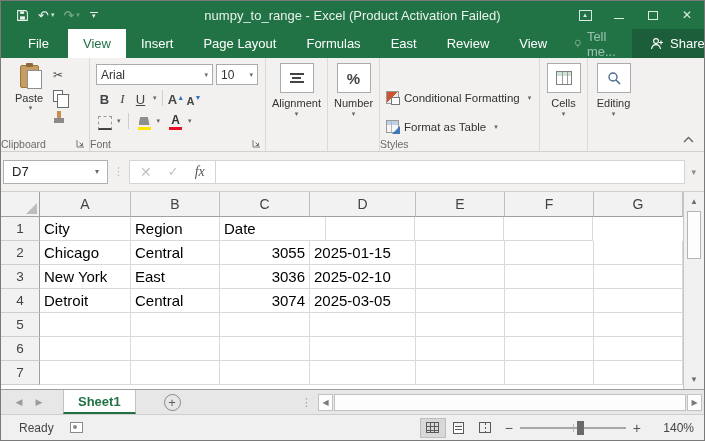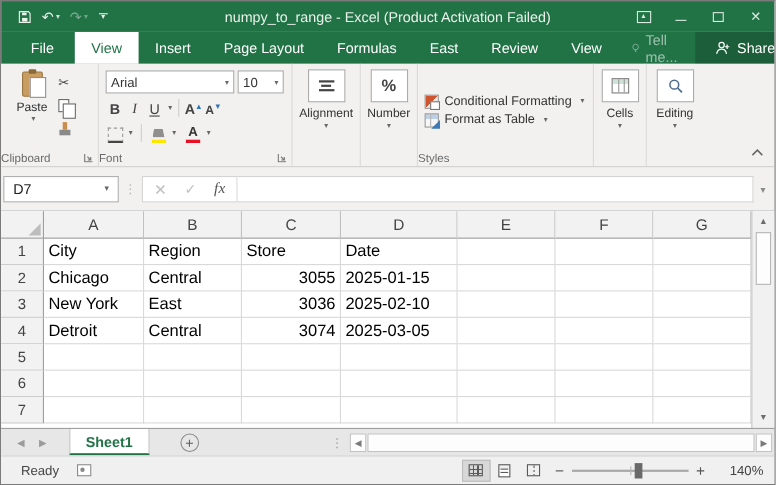--- a/index.html
+++ b/index.html
@@ -73,21 +73,21 @@
   
   .cgroup{width:62px;display:flex;flex-direction:column;align-items:center;padding:5px 2px 14px;}
   .cgroup+.cgroup,.rgroup+.cgroup,.cgroup+.rgroup{border-left:1px solid #dcdad8;}
   .cbox{width:34px;height:30px;background:#fff;border:1px solid #ababab;display:flex;align-items:center;justify-content:center;}
   .clbl{font-size:11px;color:#333;margin-top:4px;}
   .cdd{font-size:7px;color:#666;margin-top:1px;}
   .align-ic{display:flex;flex-direction:column;gap:2px;align-items:center;}
   .align-ic i{display:block;height:2px;background:#444;}
   .pct{font-size:15px;color:#444;font-weight:bold;}
   
-  .styles-rows{display:flex;flex-direction:column;justify-content:center;gap:0;padding-top:4px;width:152px;}
+  .styles-rows{display:flex;flex-direction:column;justify-content:flex-end;gap:12px;padding-top:4px;width:152px;}
   .srow{display:flex;align-items:center;gap:5px;font-size:11.5px;color:#333;height:17px;}
   .cf-ic{width:13px;height:13px;border:1px solid #9a9a9a;background:
      linear-gradient(135deg,#d0532f 0 48%,#e8e8e8 48%);position:relative;}
   .cf-ic::after{content:"";position:absolute;right:-2px;bottom:-2px;width:7px;height:6px;background:#fff;border:1px solid #777;}
   .grid-ic{width:13px;height:13px;border:1px solid #9a9a9a;background:
      linear-gradient(#bcd0e8 0 4px,#f6f6f6 4px);position:relative;}
   .grid-ic::before{content:"";position:absolute;left:4px;top:0;bottom:0;width:1px;background:#b5b5b5;}
   .grid-ic::after{content:"";position:absolute;right:-2px;bottom:-2px;width:0;height:0;
      border-left:8px solid transparent;border-bottom:8px solid #3e79b8;}
   .grid-ic.red::after{border-bottom-color:#c05046;}
@@ -401,21 +401,20 @@
             <div class="chead" style="width: 89px;">E</div>
             <div class="chead" style="width: 89px;">F</div>
             <div class="chead" style="width: 89px;">G</div>
           </div>
       </div>
       <div>
           <div class="grow">
             <div class="rhead">1</div>
             <div class="gcell" style="width: 91px;">City</div>
             <div class="gcell" style="width: 89px;">Region</div>
-            <div class="gcell" style="width: 90px;">Store</div>
             <div class="gcell" style="width: 106px;">Date</div>
             <div class="gcell" style="width: 89px;"></div>
             <div class="gcell" style="width: 89px;"></div>
             <div class="gcell" style="width: 89px;"></div>
           </div>
           <div class="grow">
             <div class="rhead">2</div>
             <div class="gcell" style="width: 91px;">Chicago</div>
             <div class="gcell" style="width: 89px;">Central</div>
             <div class="gcell num" style="width: 90px;">3055</div>

